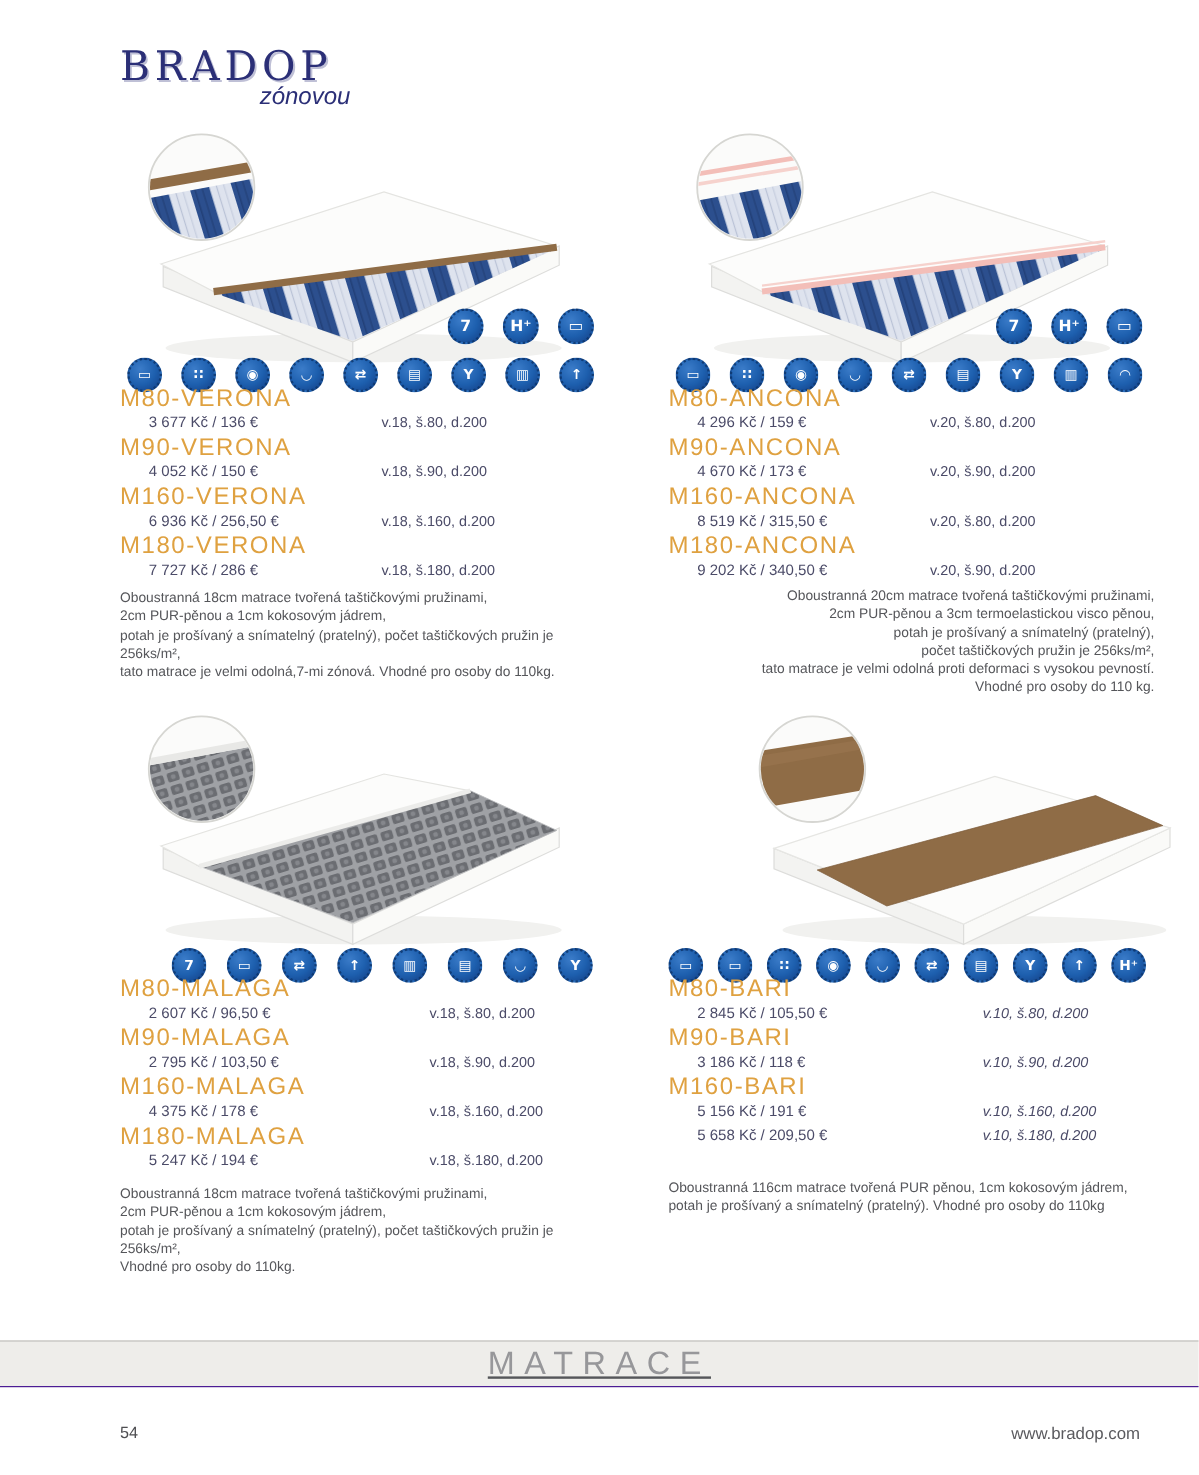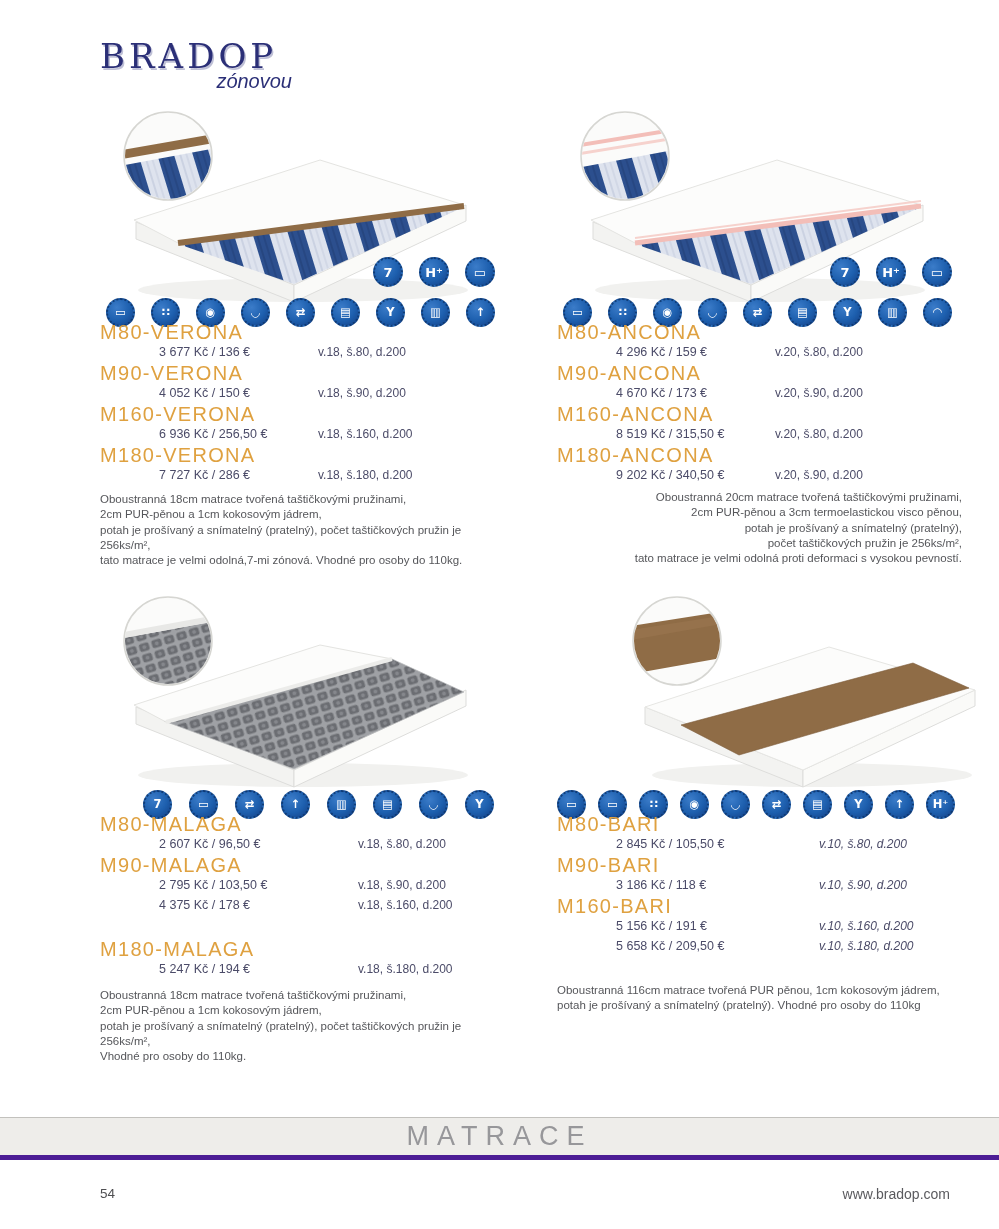--- a/index.html
+++ b/index.html
@@ -29,35 +29,35 @@
   .verona .badges-main,.ancona .badges-main{top:188px;left:6px;gap:16px;}
   .malaga .badges-main{top:195px;left:43px;gap:17px;}
   .bari .badges-main{top:195px;left:0;gap:12px;}
 
   .variants{position:absolute;left:0;width:100%;}
   .verona .variants,.ancona .variants{top:212px;}
   .malaga .variants,.bari .variants{top:219px;}
   .variant{height:41px;}
   .v-name{font-size:20px;letter-spacing:1.3px;color:#dfa140;line-height:1.05;}
   .v-row{position:relative;font-size:12.5px;color:#4b4b68;margin-top:2px;}
-  .v-price{margin-left:59px;}
+  .v-price{margin-left:24px;}
   .v-dims{position:absolute;left:218px;top:0;font-size:12px;color:#4b4b68;}
   .malaga .v-dims{left:258px;}
   .bari .v-dims{left:262px;font-style:italic;}
 
   .desc{position:absolute;left:0;width:100%;font-size:11.5px;line-height:1.33;color:#55565a;}
   .verona .desc{top:382px;}
   .ancona .desc{top:380px;text-align:right;}
   .malaga .desc{top:393px;}
   .bari   .desc{top:388px;}
 
   
   .section-band{position:absolute;left:0;top:1117px;width:999px;height:37px;background:#eeedea;
-                border-top:1px solid #c2c1bd;border-bottom:5px solid #4c1d95;
-                display:flex;align-items:center;justify-content:center;}
+                border-top:1px solid #c2c1bd;border-bottom:1px solid #4c1d95;
+                display:flex;align-items:center;justify-content:center;text-decoration:underline;}
   .section-title{font-size:27px;letter-spacing:8px;color:#97979a;}
   .page-num{position:absolute;left:100px;top:1186px;font-size:13.5px;color:#4f4f52;}
   .website{position:absolute;right:49px;top:1186px;font-size:14px;color:#5a5a5e;}
 </style>
 </head>
 <body>
 
 <div class="page">
 
   <svg width="0" height="0" style="position:absolute" aria-hidden="true">
@@ -194,20 +194,21 @@
         <div class="v-name">M180-ANCONA</div>
         <div class="v-row"><span class="v-price">9 202 Kč / 340,50 €</span><span class="v-dims">v.20, š.90, d.200</span></div>
       </div>
     </div>
     <div class="desc">
       <div>Oboustranná 20cm matrace tvořená taštičkovými pružinami,</div>
       <div>2cm PUR-pěnou a 3cm termoelastickou visco pěnou,</div>
       <div>potah je prošívaný a snímatelný (pratelný),</div>
       <div>počet taštičkových pružin je 256ks/m²,</div>
       <div>tato matrace je velmi odolná proti deformaci s vysokou pevností.</div>
+      <div>Vhodné pro osoby do 110 kg.</div>
     </div>
   </section>
 
   <section class="product malaga" style="left:100px;top:595px;width:410px;height:470px;">
     <svg class="p-image" viewBox="0 0 380 195">
       <ellipse cx="195" cy="180" rx="165" ry="12" fill="#f1f1ef"></ellipse>
       <polygon points="28,112 186,175 186,192 28,129" fill="#f3f3f1" stroke="#dddddb" stroke-width="1"></polygon>
       <polygon points="186,175 358,95 358,111 186,192" fill="#fafaf8" stroke="#dddddb" stroke-width="1"></polygon>
       <polygon points="56,126 284,64 356,97 186,174" fill="url(#sprGray)" stroke="#b9babc" stroke-width="0.7"></polygon>
       <polygon points="26,110 212,50 284,64 58,127" fill="#fcfcfb" stroke="#e4e4e1" stroke-width="1"></polygon>
@@ -234,20 +235,21 @@
     <div class="variants">
       <div class="variant">
         <div class="v-name">M80-MALAGA</div>
         <div class="v-row"><span class="v-price">2 607 Kč / 96,50 €</span><span class="v-dims">v.18, š.80, d.200</span></div>
       </div>
       <div class="variant">
         <div class="v-name">M90-MALAGA</div>
         <div class="v-row"><span class="v-price">2 795 Kč / 103,50 €</span><span class="v-dims">v.18, š.90, d.200</span></div>
       </div>
       <div class="variant">
+        <div class="v-name">M160-MALAGA</div>
         <div class="v-row"><span class="v-price">4 375 Kč / 178 €</span><span class="v-dims">v.18, š.160, d.200</span></div>
       </div>
       <div class="variant">
         <div class="v-name">M180-MALAGA</div>
         <div class="v-row"><span class="v-price">5 247 Kč / 194 €</span><span class="v-dims">v.18, š.180, d.200</span></div>
       </div>
     </div>
     <div class="desc">
       <div>Oboustranná 18cm matrace tvořená taštičkovými pružinami,</div>
       <div>2cm PUR-pěnou a 1cm kokosovým jádrem,</div>

